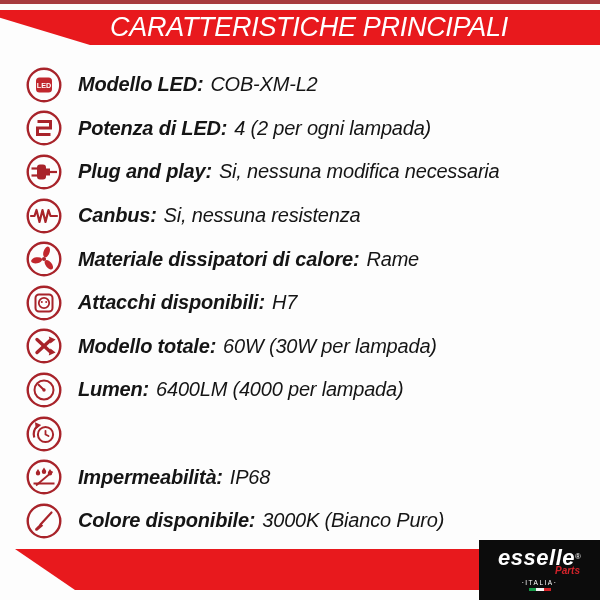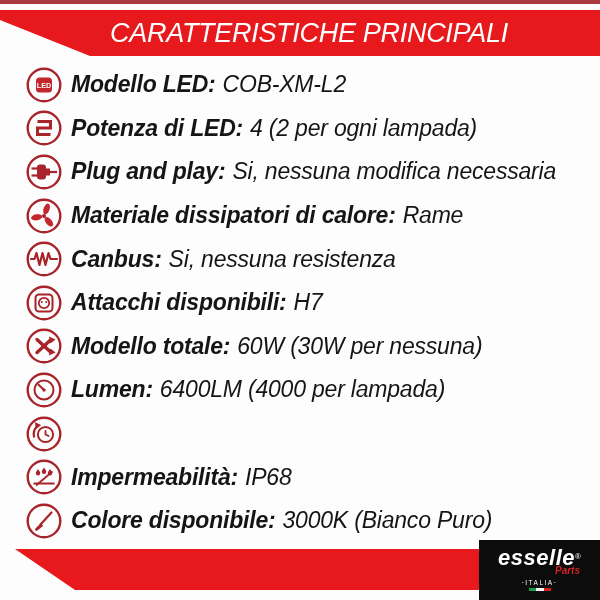--- a/index.html
+++ b/index.html
@@ -1,26 +1,26 @@
 <!DOCTYPE html>
 <html><head>
 <meta charset="utf-8">
 <style>
   html,body{margin:0;padding:0;}
   body{width:600px;height:600px;background:#fff;font-family:"Liberation Sans",sans-serif;}
   .page{position:relative;width:600px;height:600px;background:#fdfdfd;overflow:hidden;}
   .top-strip{position:absolute;top:0;left:0;width:600px;height:4px;background:#a73b3e;}
-  .banner{position:absolute;top:10px;left:0;width:600px;height:46px;background:#e8191d;
+  .banner{position:absolute;top:10px;left:0;width:600px;height:35px;background:#e8191d;
           clip-path:polygon(0 0,100% 0,100% 100%,15% 100%,0 22%);
           display:flex;align-items:center;justify-content:center;}
   .banner-title{color:#ffffff;font-style:italic;font-size:27px;letter-spacing:-0.3px;padding-left:18px;}
   .features{position:absolute;top:63px;left:25px;right:6px;}
-  .feature-row{display:flex;align-items:center;height:43.6px;gap:8px;}
+  .feature-row{display:flex;align-items:center;height:43.6px;gap:15px;}
   .feature-icon{width:38px;height:38px;flex:0 0 38px;display:flex;align-items:center;justify-content:center;}
-  .feature-text{font-style:italic;font-size:23px;color:#151515;white-space:nowrap;letter-spacing:-0.2px;}
+  .feature-text{font-style:italic;font-size:20px;color:#151515;white-space:nowrap;letter-spacing:-0.2px;}
   .feature-label{font-weight:700;margin-right:7px;}
   .bottom-band{position:absolute;top:549px;left:0;width:600px;height:41px;background:#e8191d;
                clip-path:polygon(2.5% 0,100% 0,100% 100%,12.5% 100%);}
   .logo{position:absolute;left:479px;top:540px;width:121px;height:60px;background:#0c0c0c;color:#fff;
         display:flex;flex-direction:column;align-items:center;box-sizing:border-box;padding-top:7px;z-index:2;}
   .logo-brand-row{line-height:1;}
   .logo-brand{font-weight:700;font-style:italic;font-size:22px;letter-spacing:0.5px;}
   .logo-reg{font-size:8px;vertical-align:super;}
   .logo-parts{color:#d2232a;font-style:italic;font-weight:700;font-size:10px;align-self:flex-end;
               margin-right:20px;margin-top:-3px;line-height:1;text-align:right;}
@@ -69,39 +69,39 @@
             <path d="M25 19 H32" stroke="#a8232a" stroke-width="2.2" fill="none"></path>
           </svg>
         </span>
     <span class="feature-text"><b class="feature-label">Plug and play:</b><span class="feature-value">Si, nessuna modifica necessaria</span></span>
   </div>
 
   <div class="feature-row">
     <span class="feature-icon">
           <svg width="38" height="38" viewBox="0 0 38 38" xmlns="http://www.w3.org/2000/svg">
             <circle cx="19" cy="19" r="16.3" fill="none" stroke="#a8232a" stroke-width="2.4"></circle>
+            <polyline points="6,19 9.5,19 11.5,13 14.5,25 17.5,13 20.5,25 23.5,13 25.5,19 32,19" fill="none" stroke="#a8232a" stroke-width="2.2" stroke-linejoin="round" stroke-linecap="round"></polyline>
+          </svg>
+        </span>
+    <span class="feature-text"><b class="feature-label">Canbus:</b><span class="feature-value">Si, nessuna resistenza</span></span>
+  </div>
+
+  <div class="feature-row">
+    <span class="feature-icon">
+          <svg width="38" height="38" viewBox="0 0 38 38" xmlns="http://www.w3.org/2000/svg">
+            <circle cx="19" cy="19" r="16.3" fill="none" stroke="#a8232a" stroke-width="2.4"></circle>
             <g fill="#c1272d">
               <ellipse cx="19" cy="11.5" rx="3" ry="5.6" transform="rotate(20 19 19)"></ellipse>
               <ellipse cx="19" cy="11.5" rx="3" ry="5.6" transform="rotate(140 19 19)"></ellipse>
               <ellipse cx="19" cy="11.5" rx="3" ry="5.6" transform="rotate(260 19 19)"></ellipse>
             </g>
             <circle cx="19" cy="19" r="2.1" fill="#a8232a"></circle>
           </svg>
         </span>
     <span class="feature-text"><b class="feature-label">Materiale dissipatori di calore:</b><span class="feature-value">Rame</span></span>
-  </div>
-
-  <div class="feature-row">
-    <span class="feature-icon">
-          <svg width="38" height="38" viewBox="0 0 38 38" xmlns="http://www.w3.org/2000/svg">
-            <circle cx="19" cy="19" r="16.3" fill="none" stroke="#a8232a" stroke-width="2.4"></circle>
-            <polyline points="6,19 9.5,19 11.5,13 14.5,25 17.5,13 20.5,25 23.5,13 25.5,19 32,19" fill="none" stroke="#a8232a" stroke-width="2.2" stroke-linejoin="round" stroke-linecap="round"></polyline>
-          </svg>
-        </span>
-    <span class="feature-text"><b class="feature-label">Canbus:</b><span class="feature-value">Si, nessuna resistenza</span></span>
   </div>
 
   <div class="feature-row">
     <span class="feature-icon">
           <svg width="38" height="38" viewBox="0 0 38 38" xmlns="http://www.w3.org/2000/svg">
             <circle cx="19" cy="19" r="16.3" fill="none" stroke="#a8232a" stroke-width="2.4"></circle>
             <rect x="10.5" y="10.5" width="17" height="17" rx="3.5" fill="none" stroke="#a8232a" stroke-width="2"></rect>
             <circle cx="19" cy="19" r="5.2" fill="none" stroke="#a8232a" stroke-width="1.8"></circle>
             <circle cx="16.8" cy="18" r="1" fill="#a8232a"></circle>
             <circle cx="21.2" cy="18" r="1" fill="#a8232a"></circle>
@@ -117,21 +117,21 @@
             <g stroke="#a8232a" stroke-width="3.4" stroke-linecap="round">
               <path d="M12 12.5 L25 24.5"></path>
               <path d="M25 13.5 L12 25.5"></path>
             </g>
             <g fill="#a8232a">
               <polygon points="23.8,9.4 30.6,12.4 25.4,16.6"></polygon>
               <polygon points="23.8,28.6 30.6,25.6 25.4,21.4"></polygon>
             </g>
           </svg>
         </span>
-    <span class="feature-text"><b class="feature-label">Modello totale:</b><span class="feature-value">60W (30W per nessuna)</span></span>
+    <span class="feature-text"><b class="feature-label">Modello totale:</b><span class="feature-value">60W (30W per lampada)</span></span>
   </div>
 
   <div class="feature-row">
     <span class="feature-icon">
           <svg width="38" height="38" viewBox="0 0 38 38" xmlns="http://www.w3.org/2000/svg">
             <circle cx="19" cy="19" r="16.3" fill="none" stroke="#a8232a" stroke-width="2.4"></circle>
             <circle cx="19" cy="19" r="9.5" fill="none" stroke="#a8232a" stroke-width="2"></circle>
             <line x1="19" y1="19" x2="13.6" y2="13.8" stroke="#a8232a" stroke-width="2" stroke-linecap="round"></line>
             <circle cx="19" cy="19" r="1.7" fill="#a8232a"></circle>
           </svg>

